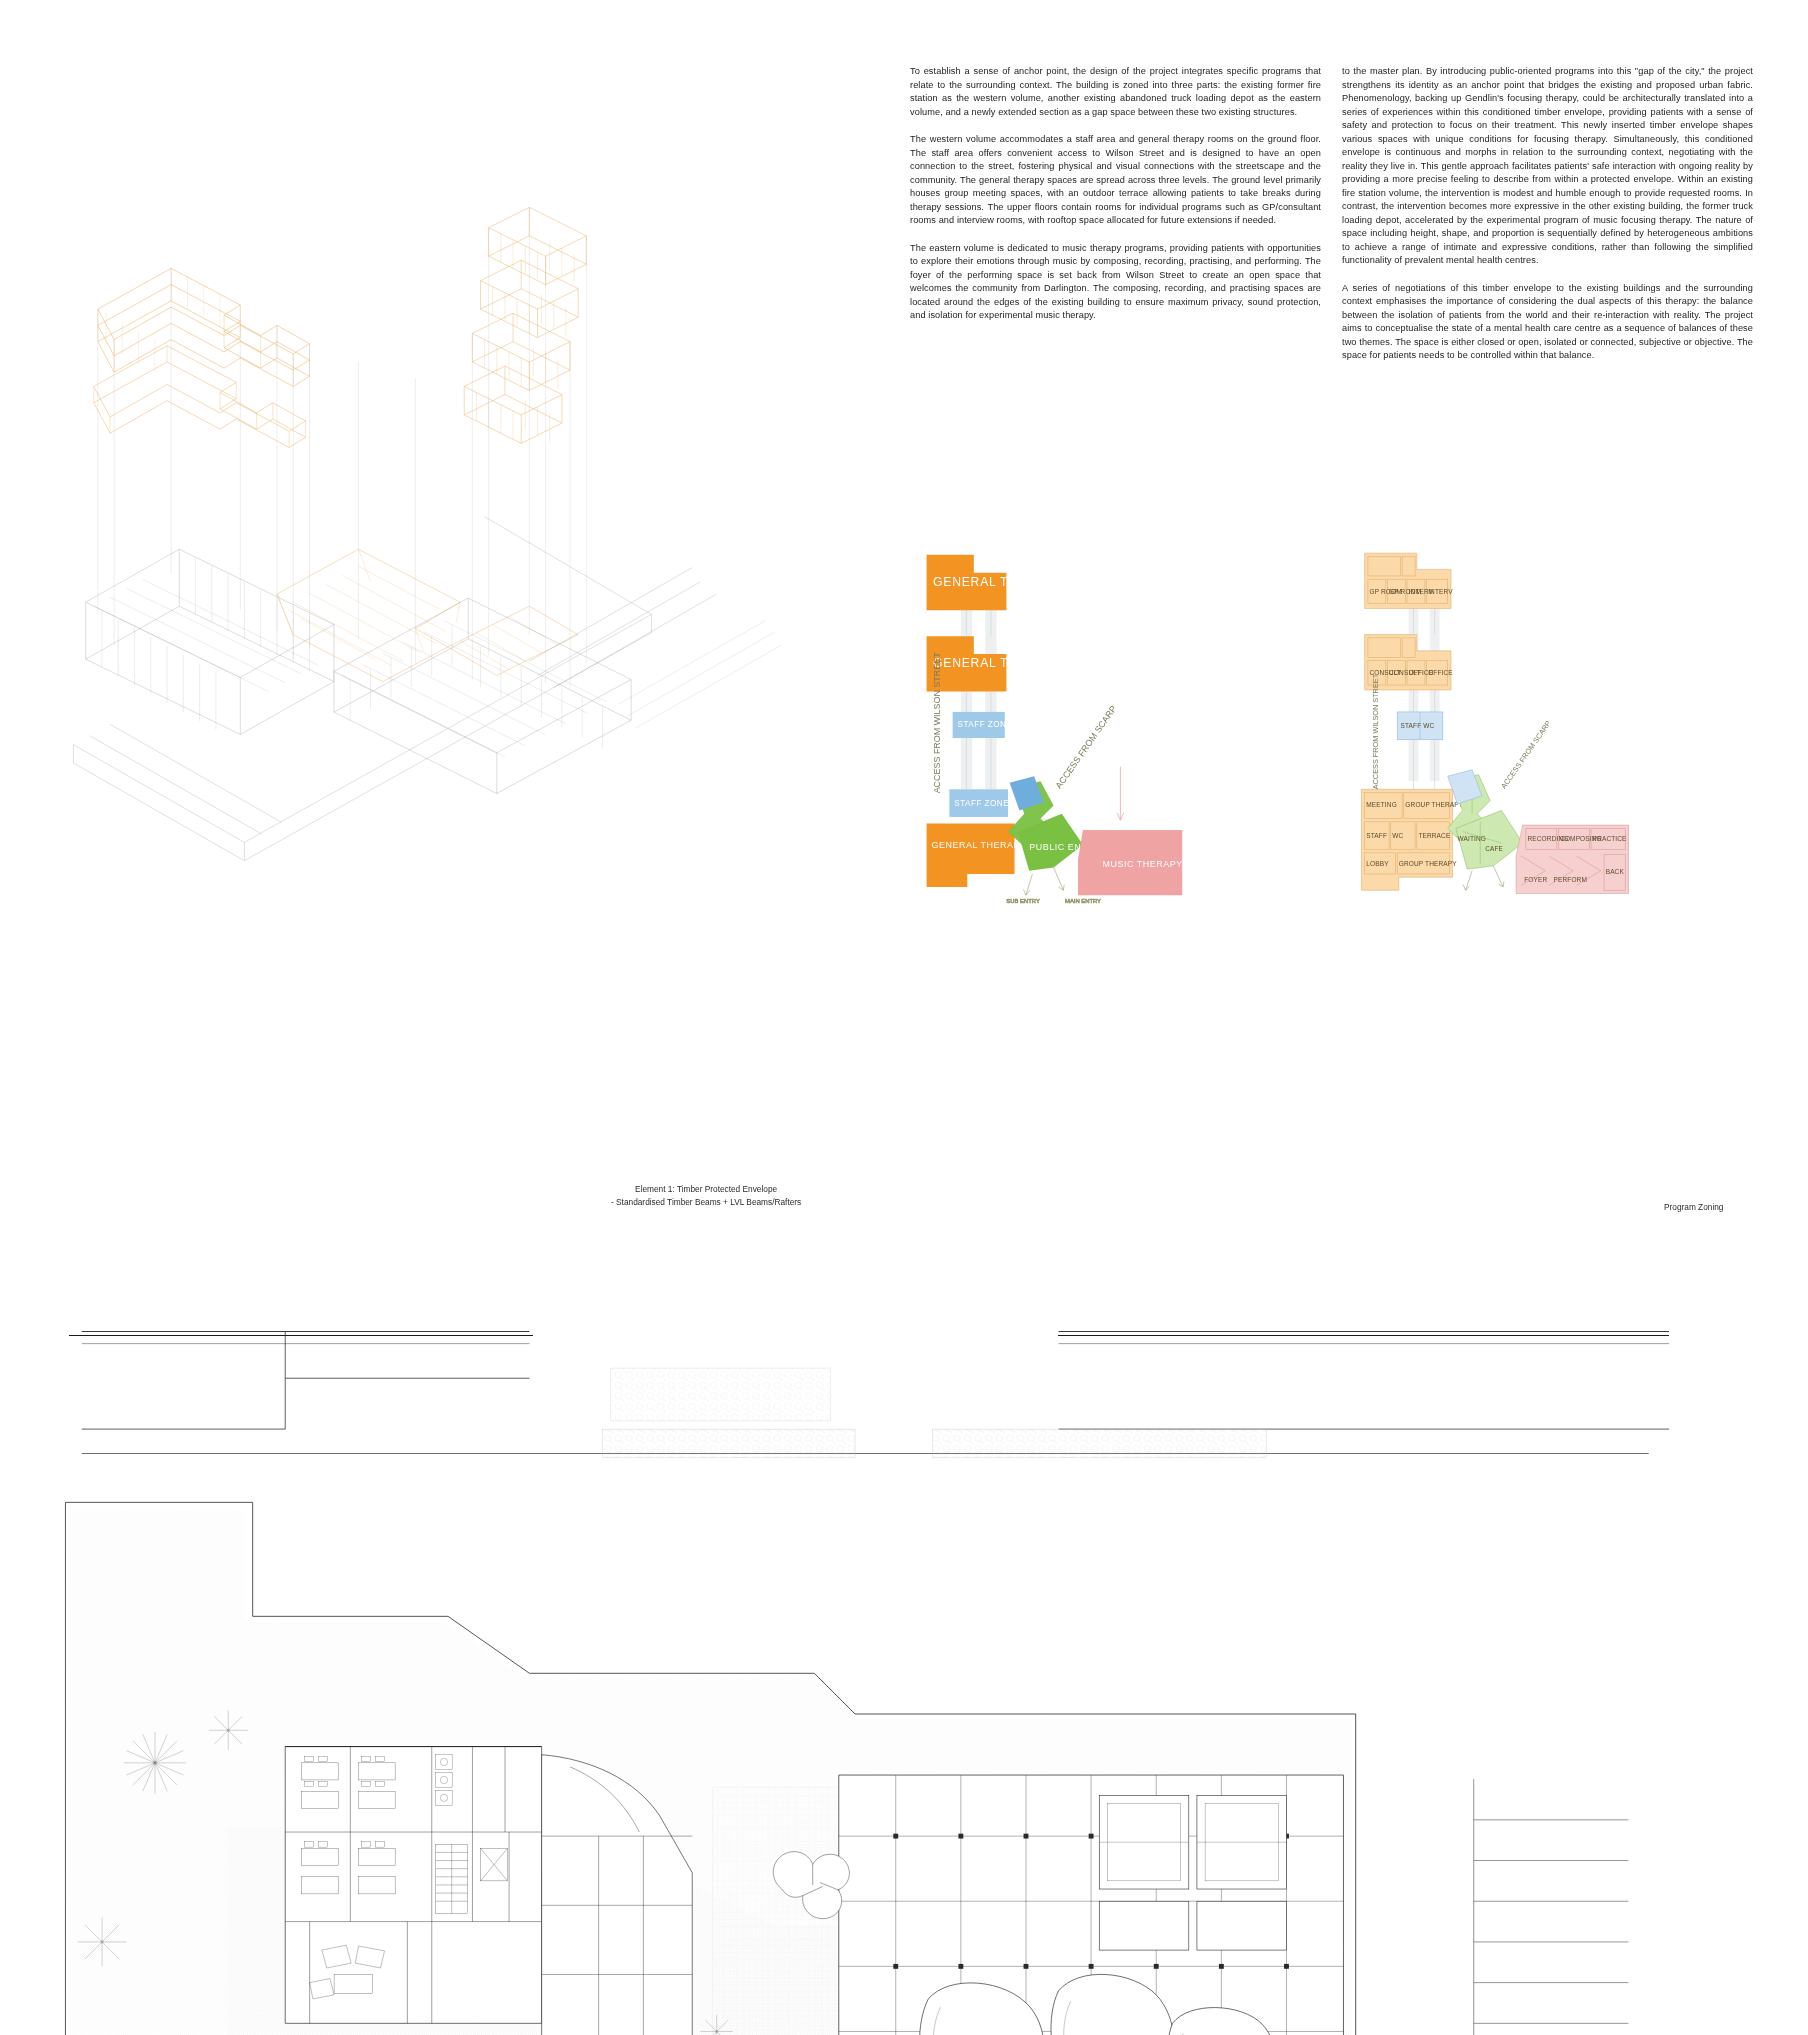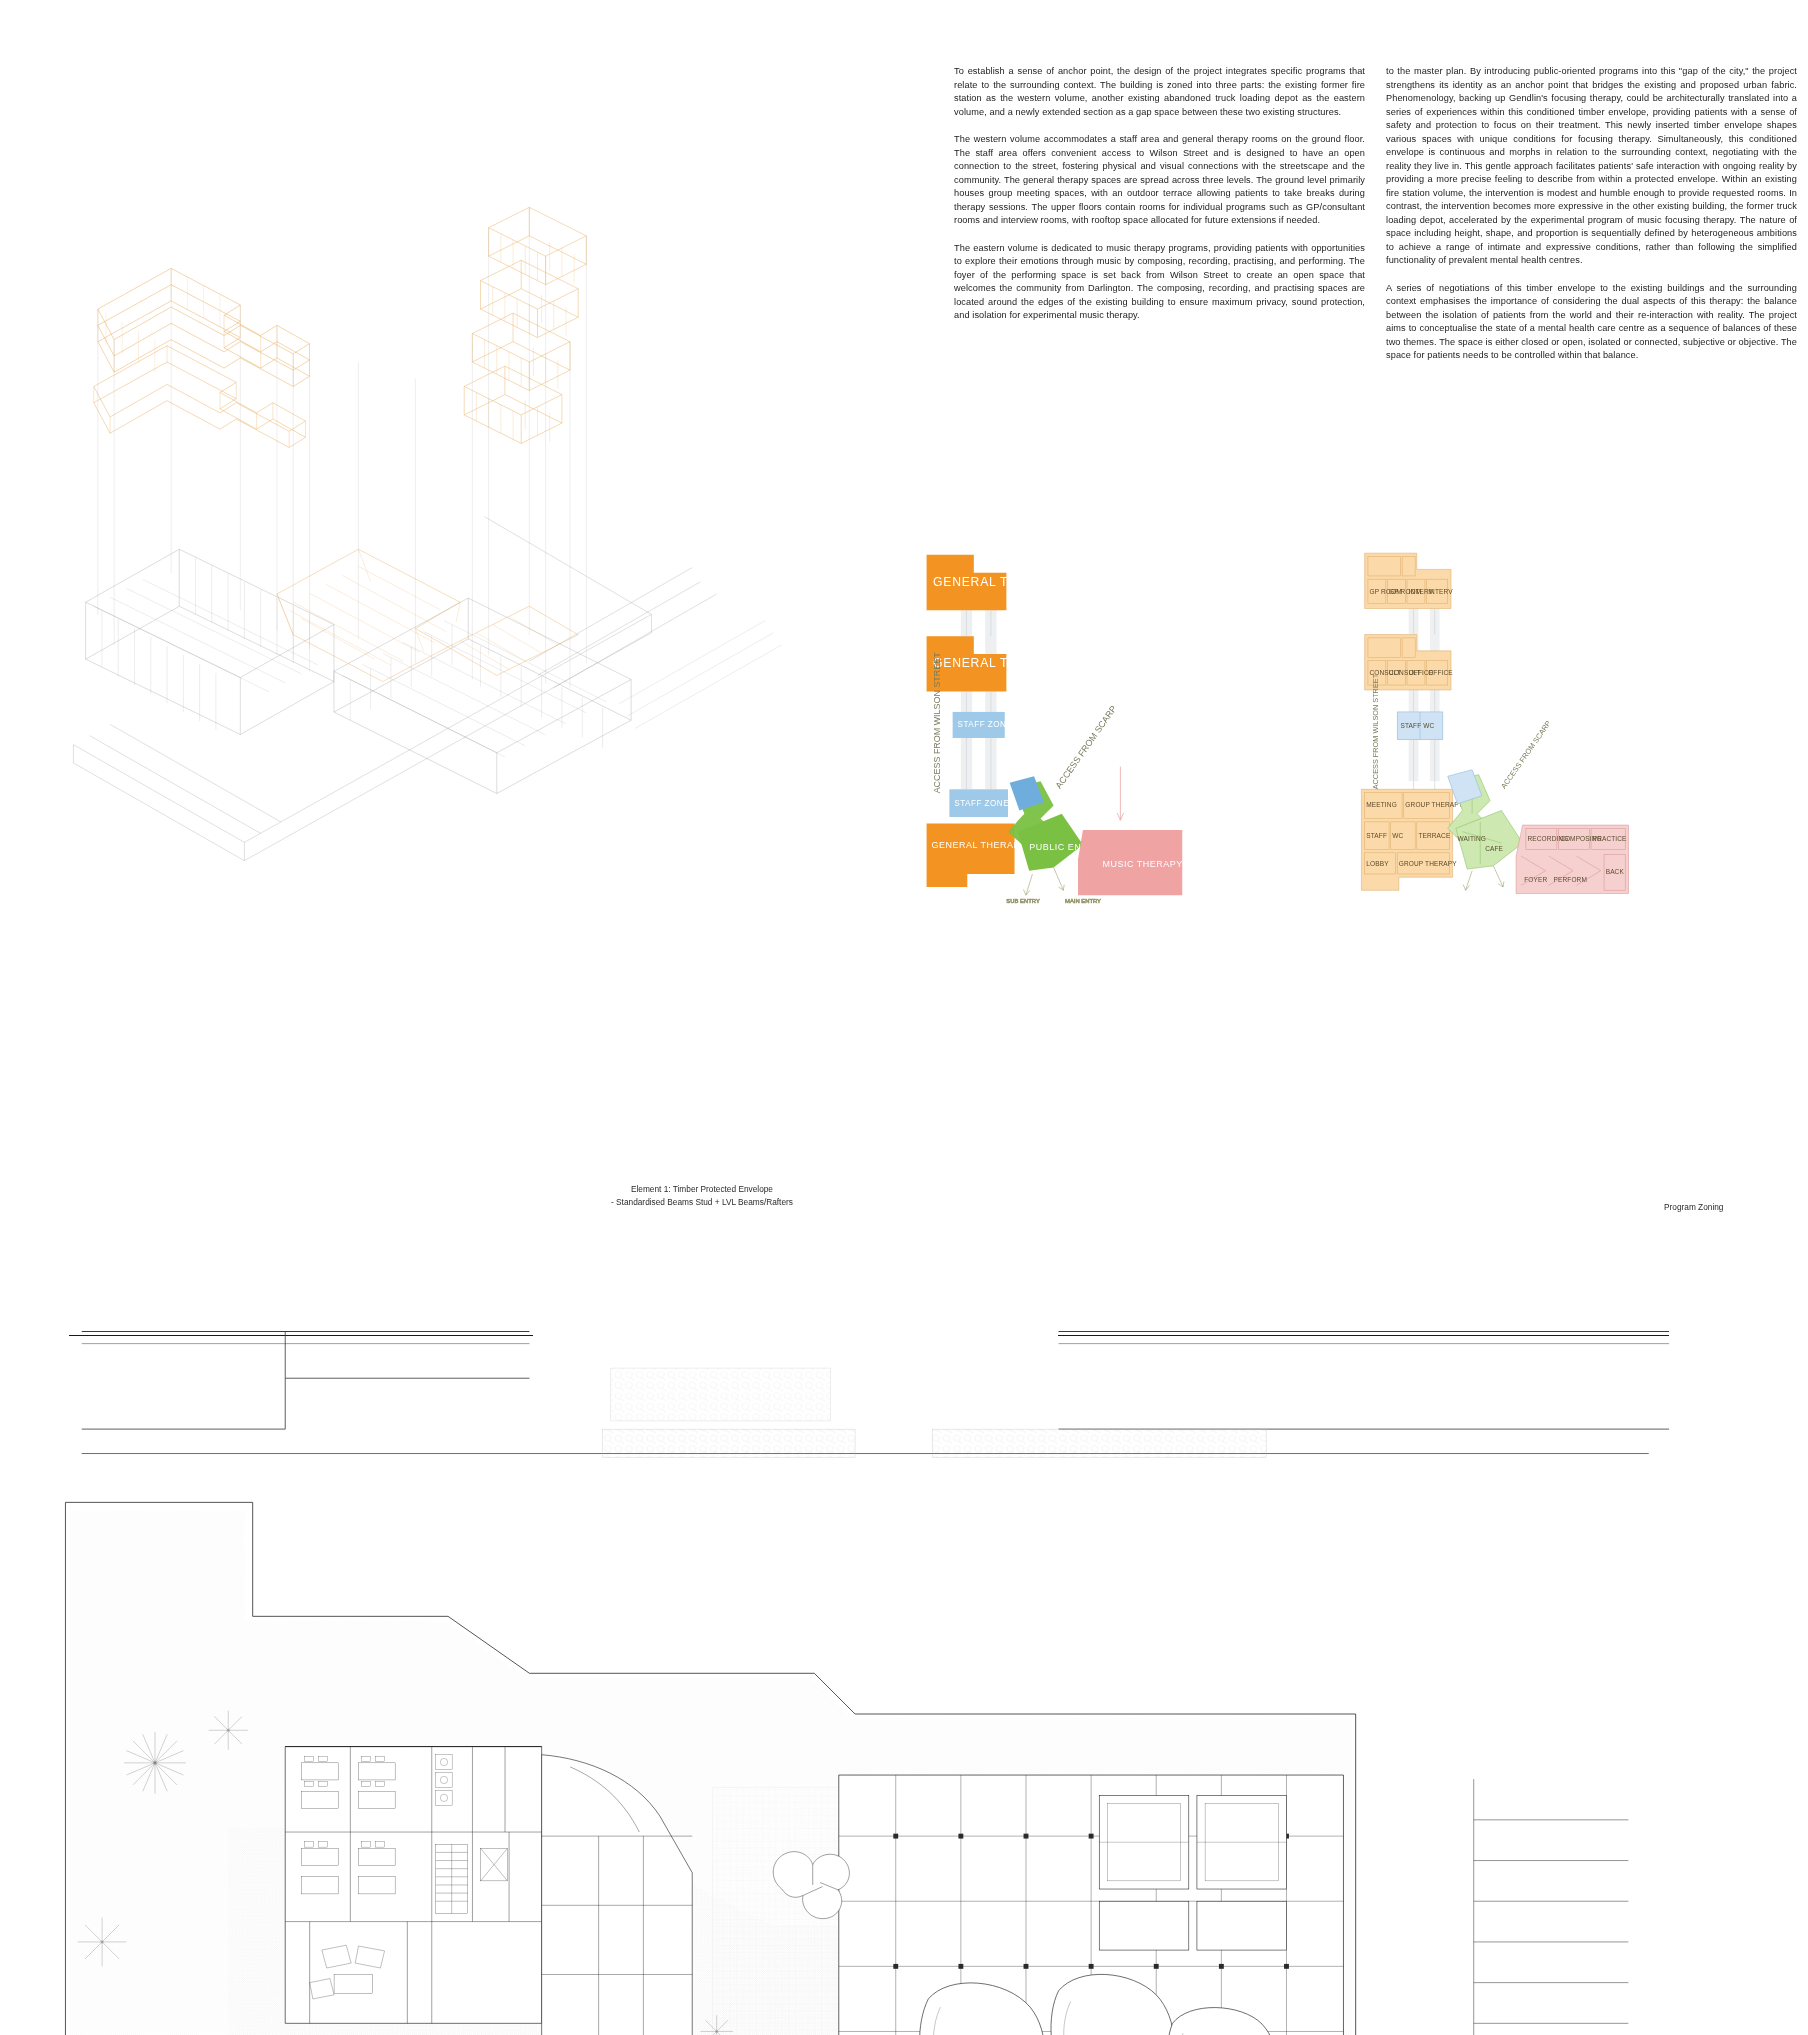--- a/index.html
+++ b/index.html
@@ -20,21 +20,20 @@
   }
 
   
   .text-region {
     position: absolute;
     left: 910px;
     top: 65px;
     width: 845px;
     display: flex;
     gap: 21px;
-    margin-left: 44px;
   }
   .text-col {
     width: 411px;
   }
   .text-col p {
     margin: 0 0 14px 0;
     font-size: 9.2px;
     line-height: 1.47;
     text-align: justify;
     color: #1b1b1b;
@@ -244,21 +243,21 @@
       </g>
 
       <g stroke="#b5b5b5" stroke-width="0.6" fill="none">
         <path d="M1400,1400 L1760,1195 M1420,1430 L1780,1225 M1440,1460 L1800,1255"></path>
       </g>
     </svg>
   </div>
 
   <div class="caption cap-elem1">
     <div>Element 1: Timber Protected Envelope</div>
-    <div>- Standardised Beams Stud + LVL Beams/Rafters</div>
+    <div>- Standardised Timber Beams + LVL Beams/Rafters</div>
   </div>
 
   <div class="caption cap-prog">Program Zoning</div>
 
   <div class="diagrams">
     <svg viewBox="0 0 1037 770" xmlns="http://www.w3.org/2000/svg">
 
       <g>
 
         <g fill="#dfe3e6" opacity="0.55">

